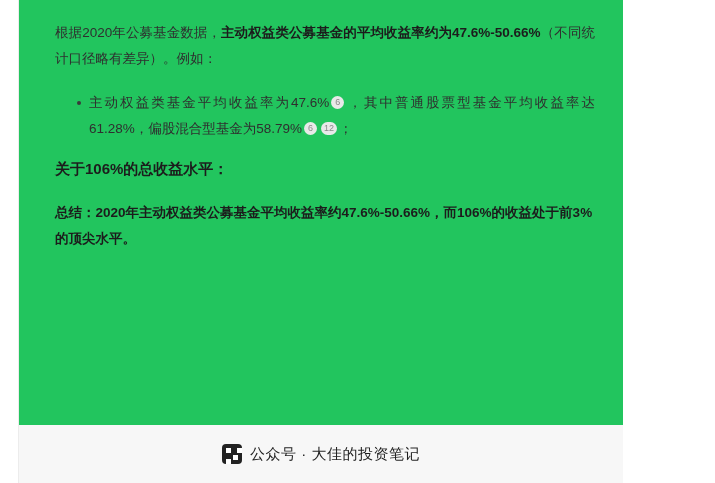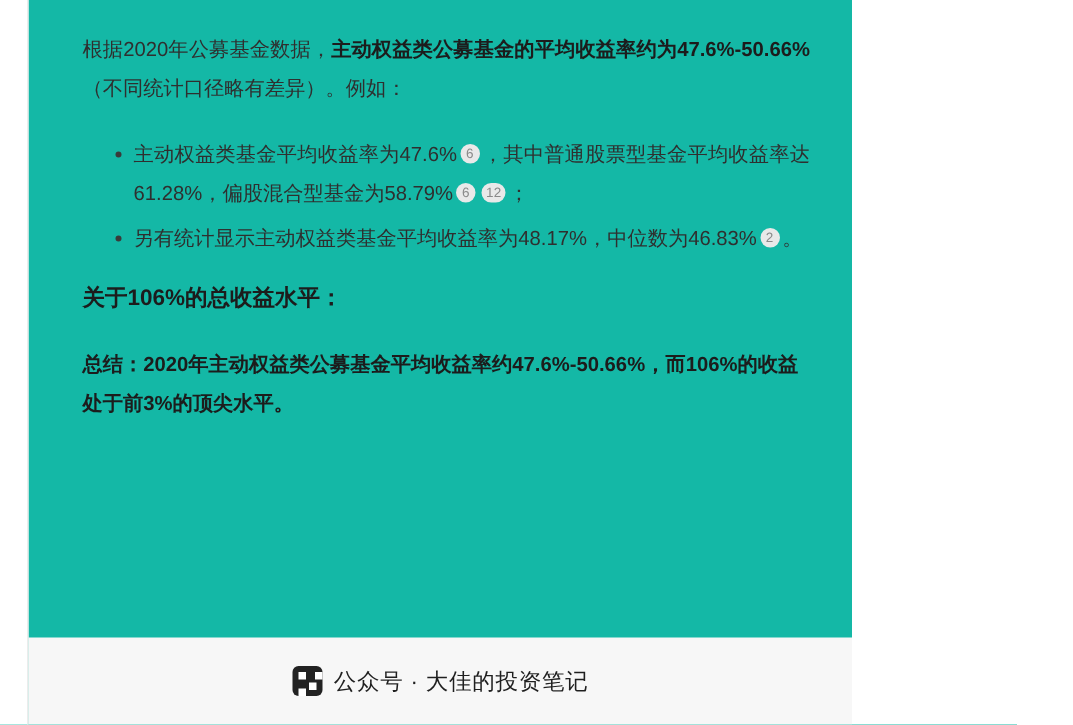--- a/index.html
+++ b/index.html
@@ -9,24 +9,24 @@
   body {
     width: 715px;
     height: 483px;
     background: #ffffff;
     font-family: "Liberation Sans", "DejaVu Sans", sans-serif;
     color: #2b2b2b;
     overflow: hidden;
   }
   .page {
     position: relative;
-    width: 568px;
+    width: 623px;
     height: 483px;
     box-sizing: border-box;
-    background: #14b8a6;
+    background: #22c55e;
   }
   .left-rule {
     position: absolute;
     left: 0;
     top: 0;
     width: 18px;
     height: 483px;
     background: #ffffff;
     border-right: 1px solid #ececec;
   }
@@ -158,21 +158,20 @@
   <div class="left-rule"></div>
 
   <div class="content">
 
     <p class="para">
       <span>根据2020年公募基金数据，</span><span class="bold">主动权益类公募基金的平均收益率约为47.6%-50.66%</span><span>（不同统计口径略有差异）。例如：</span>
     </p>
 
     <ul class="bullets">
       <li><span>主动权益类基金平均收益率为47.6%<span class="ref">6</span>，其中普通股票型基金平均收益率达61.28%，偏股混合型基金为58.79%<span class="ref">6</span><span class="ref">12</span>；</span></li>
-      <li><span>另有统计显示主动权益类基金平均收益率为48.17%，中位数为46.83%<span class="ref">2</span>。</span></li>
     </ul>
 
     <div class="section-title">关于106%的总收益水平：</div>
 
     <ul class="bullets">
     </ul>
 
     <p class="summary">
       <span class="label">总结：</span><span><span class="bold">2020年主动权益类公募基金平均收益率约47.6%-50.66%，而106%的收益处于前3%的顶尖水平。</span></span>
     </p>

